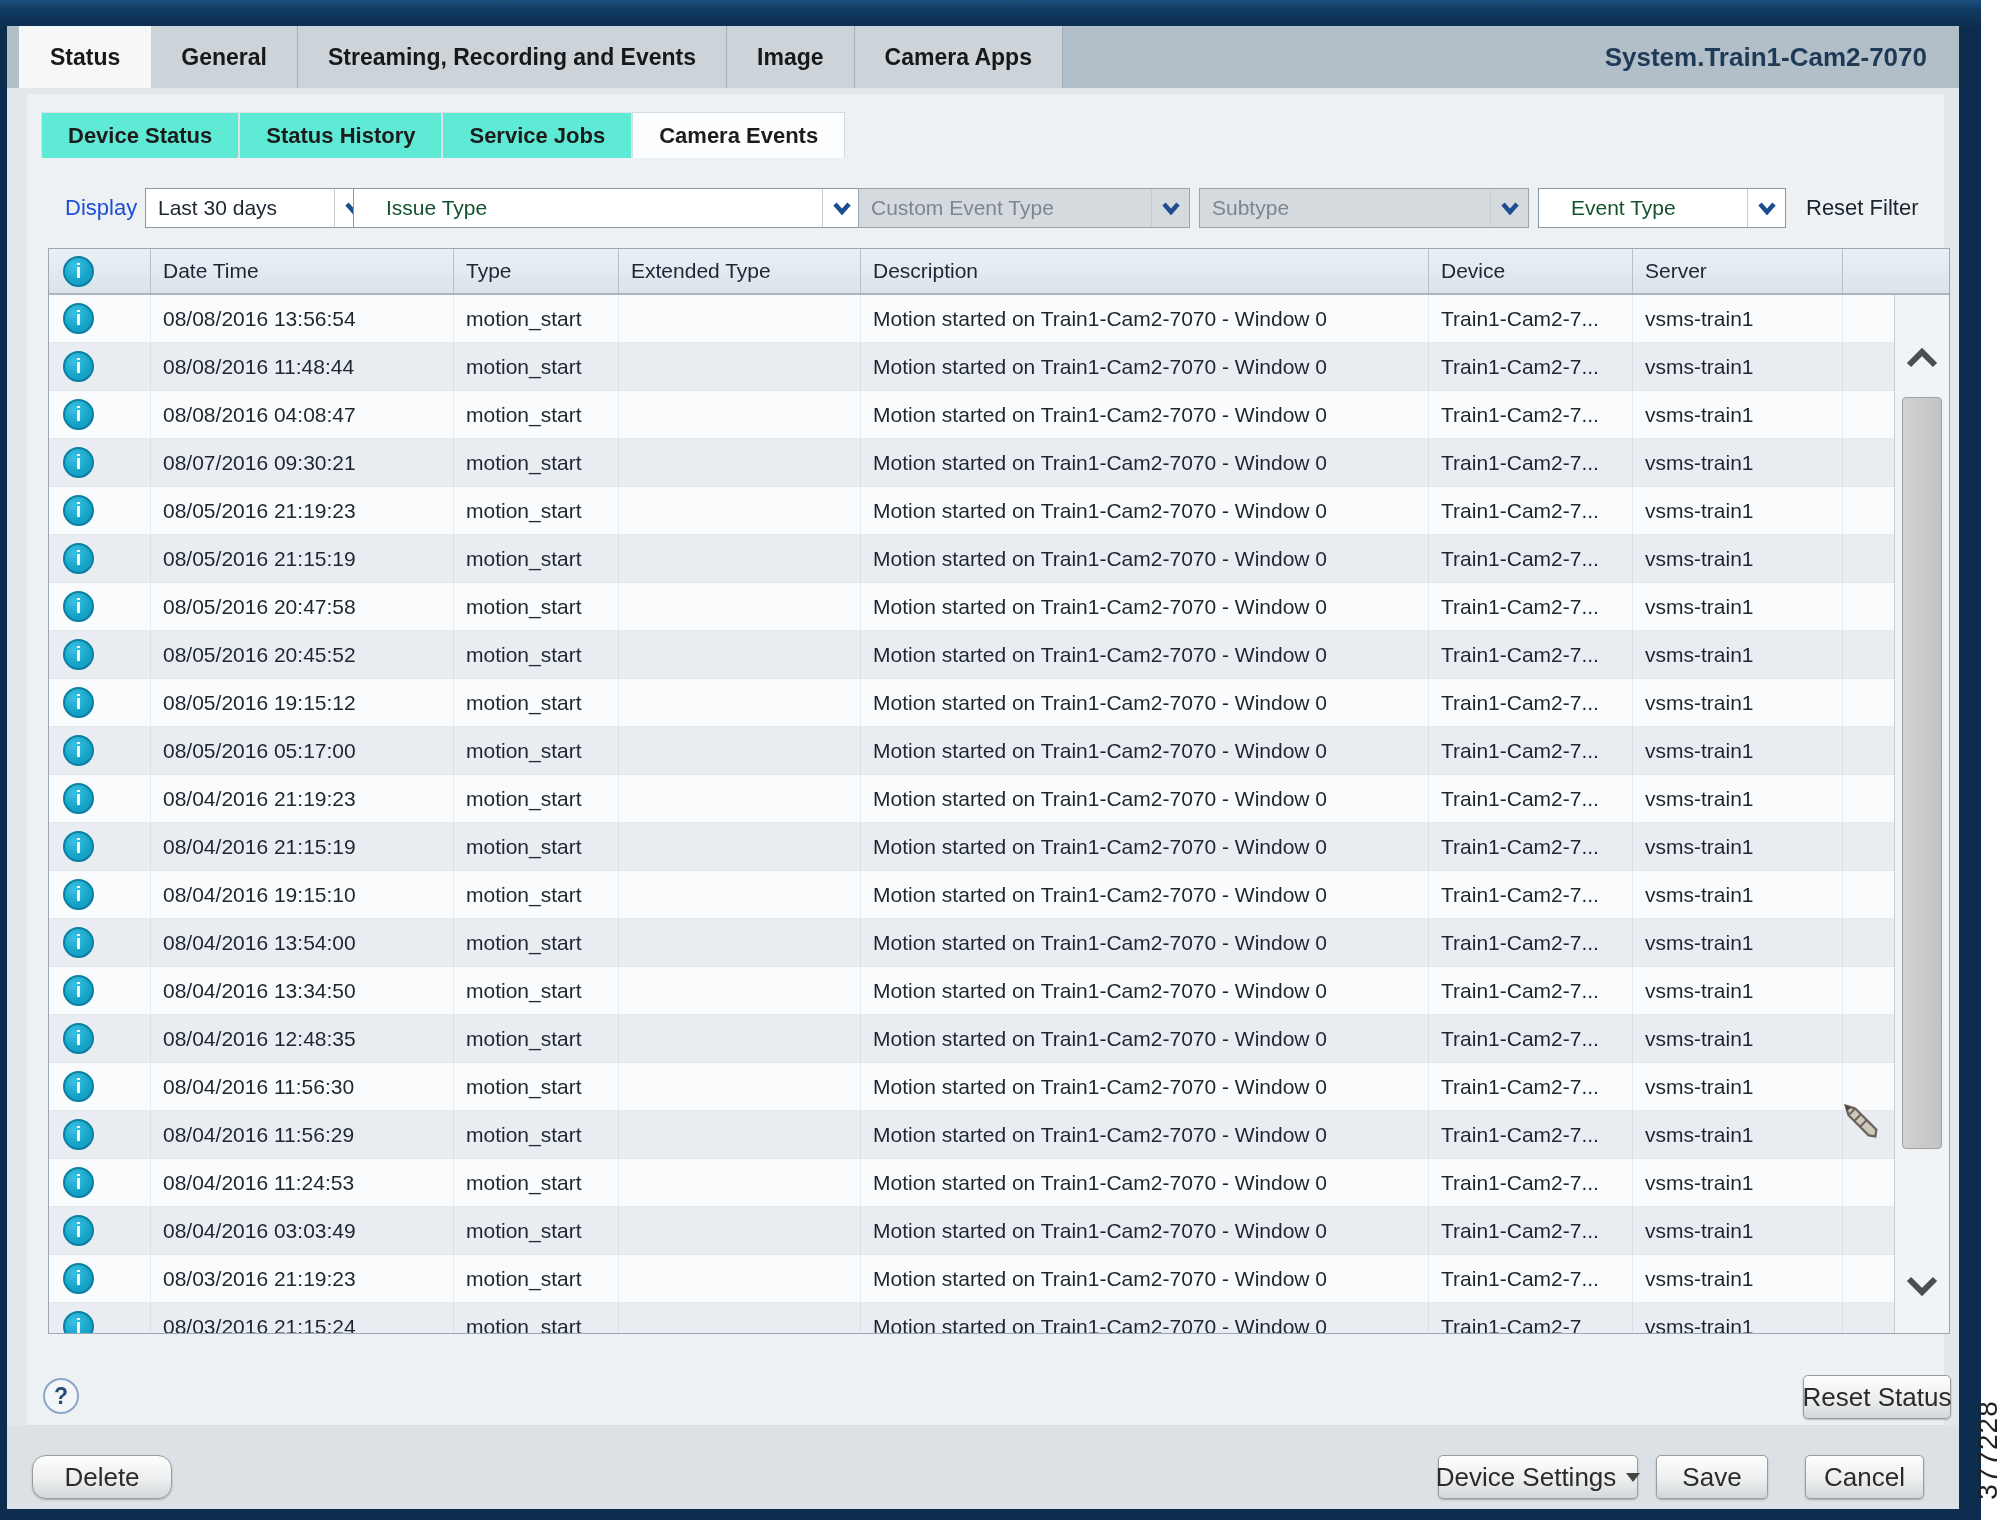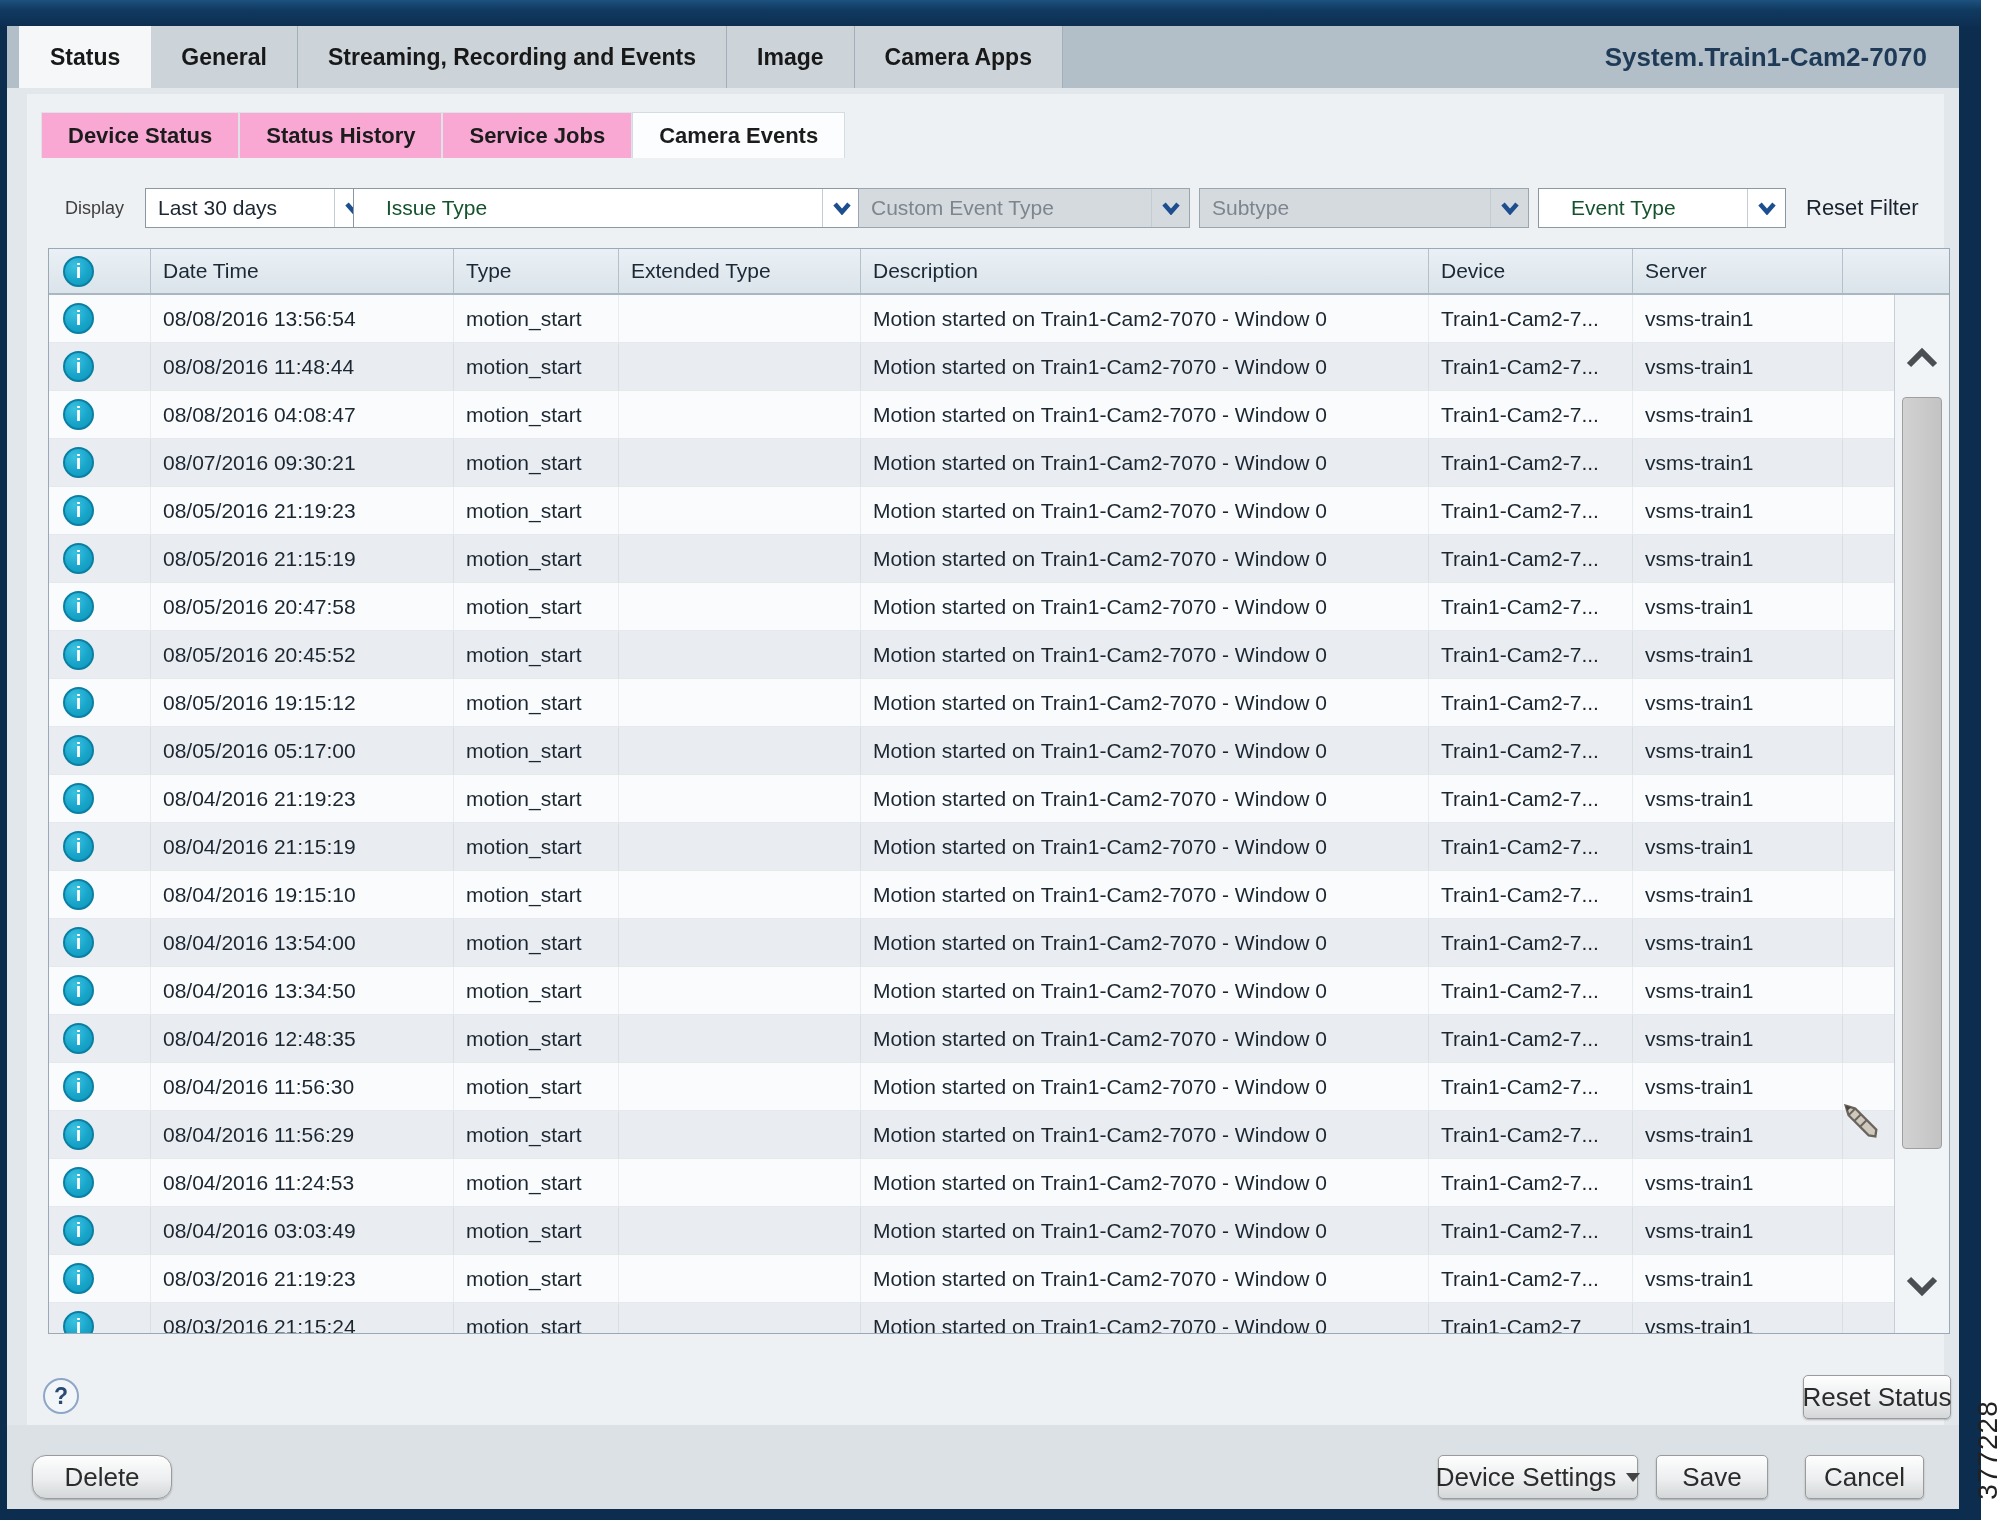--- a/index.html
+++ b/index.html
@@ -25,27 +25,27 @@
   .window-title { position:absolute; right:32px; top:0; line-height:62px; font-size:26px; font-weight:bold; color:#1e3a57; }
 
   
   .content { position:absolute; left:7px; top:88px; width:1952px; height:1421px; background:#e2e7eb; }
   .panel { position:absolute; left:20px; top:6px; width:1917px; height:1331px; background:#eef1f4; }
 
   
   .sub-tabs { position:absolute; left:14px; top:18px; display:flex; }
   .sub-tab {
     padding:0 26px; height:46px; line-height:46px; font-size:22px; font-weight:bold; color:#1c1c1c;
-    background:#f9a8d4; border:1px solid #dde3e7; border-bottom:none;
+    background:#5eead4; border:1px solid #dde3e7; border-bottom:none;
   }
   .sub-tab.active { background:#fcfdfe; border-color:#d5dce1; }
 
   
   .filter-row { position:absolute; left:0; top:92px; width:1917px; height:44px; }
-  .filter-label { position:absolute; left:38px; top:0; line-height:44px; font-size:18px; color:#404040; }
+  .filter-label { position:absolute; left:38px; top:0; line-height:44px; font-size:22px; color:#1d4ed8; }
   .select {
     position:absolute; top:2px; height:40px; background:#ffffff;
     border:1px solid #8b98a3; display:flex; align-items:center; font-size:21px;
   }
   .select .sel-text { flex:1; padding:0 12px; white-space:nowrap; overflow:hidden; }
   .select .chev { width:38px; height:100%; display:flex; align-items:center; justify-content:center; border-left:1px solid #c3ccd3; }
   .select.disabled { background:#d5dade; border-color:#9aa5ae; }
   .select.disabled .sel-text { color:#7d868e; }
   .select .placeholder { color:#14532d;margin-left:20px; }
   .reset-filter { position:absolute; left:1779px; top:0; line-height:44px; font-size:22px; color:#19242e; cursor:pointer; }

